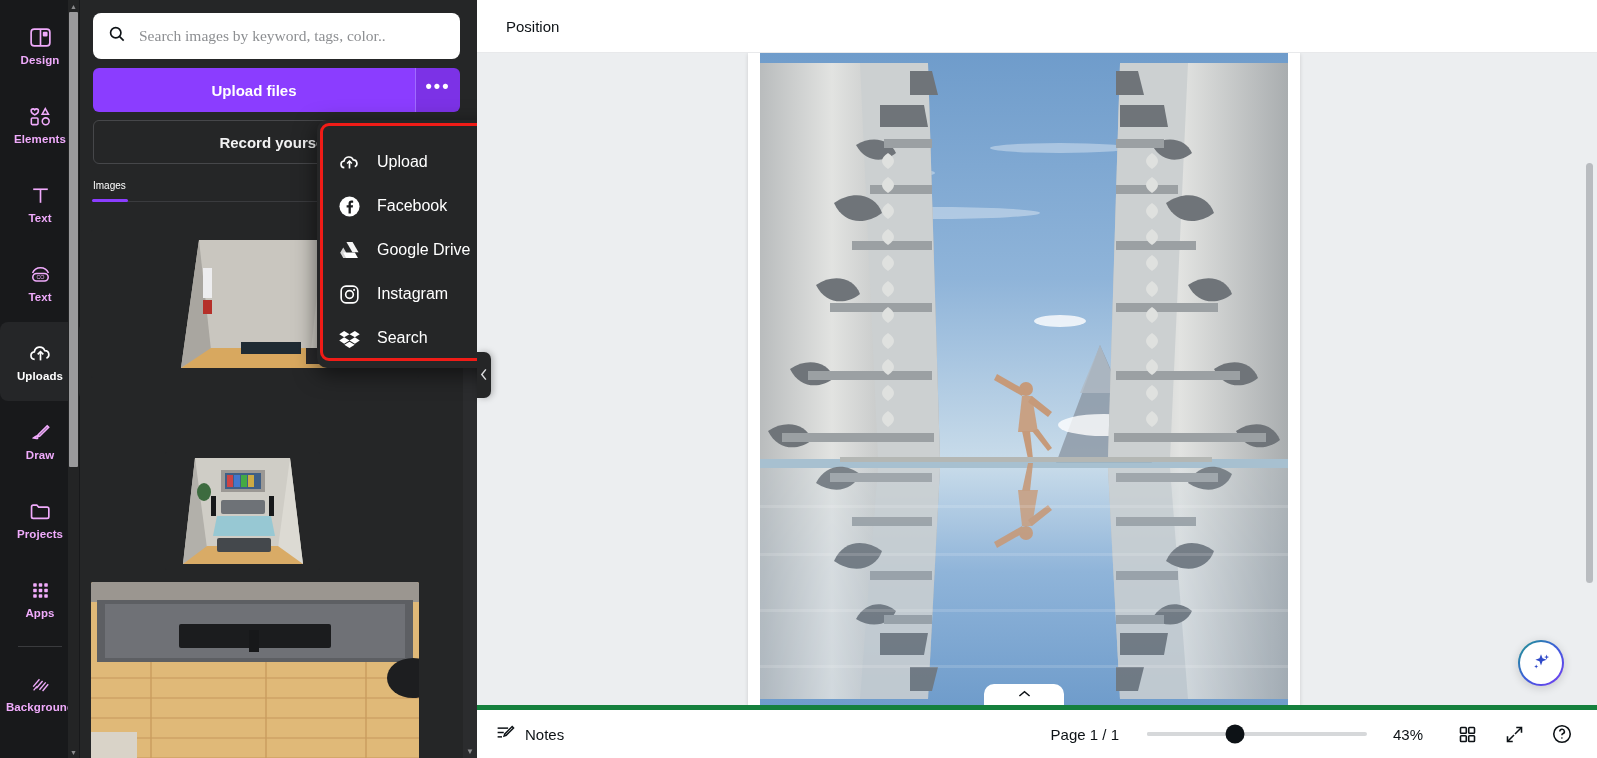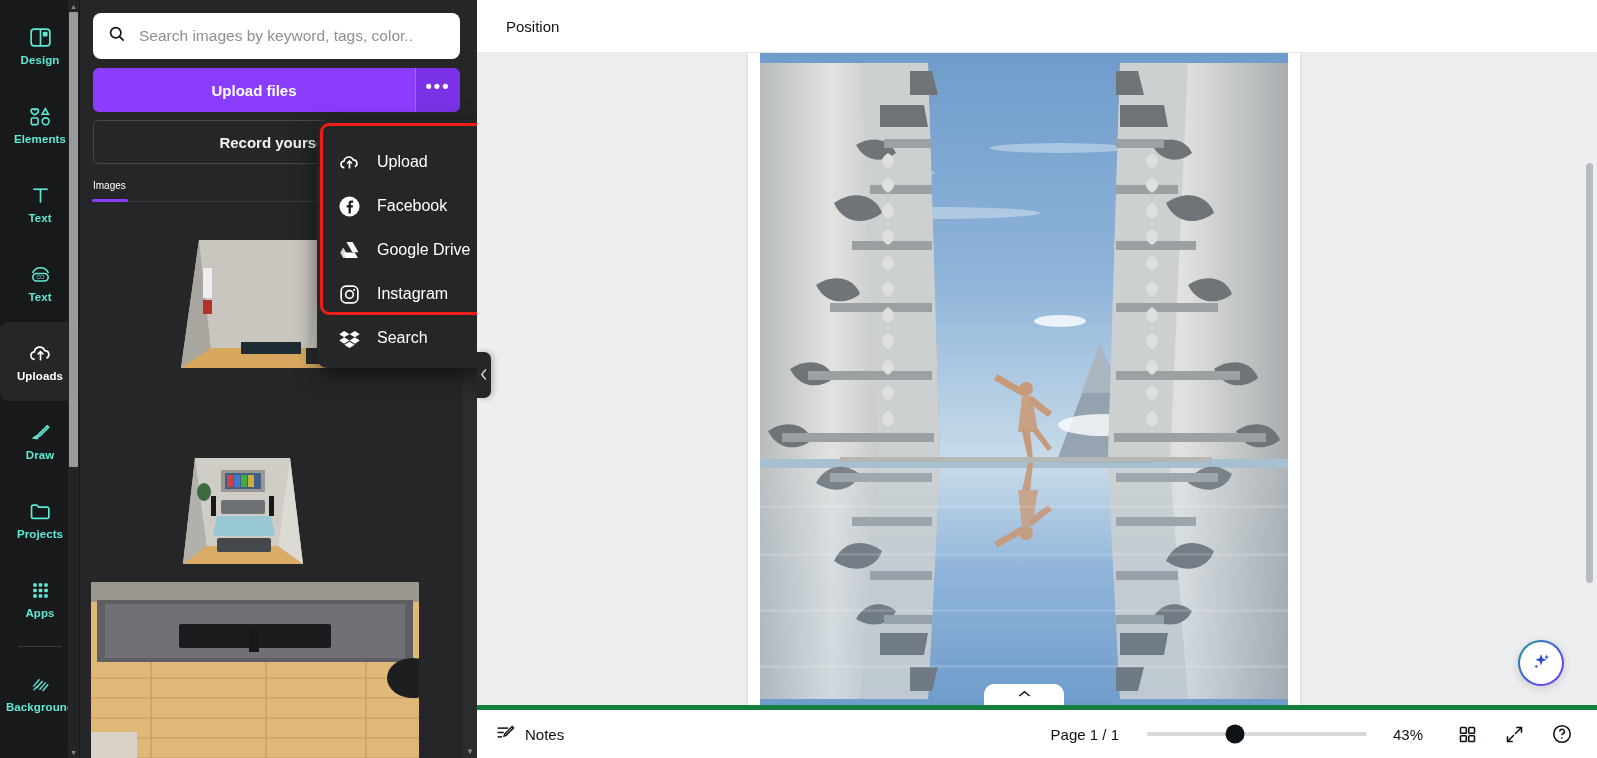--- a/index.html
+++ b/index.html
@@ -18,21 +18,21 @@
     flex: 0 0 80px;
     position: relative;
     overflow: hidden;
   }
   .rail-inner { padding-top: 6px; }
   .rail-item {
     width: 80px; height: 79px;
     display: flex; flex-direction: column;
     align-items: center; justify-content: center;
     gap: 4px; cursor: pointer;
-    color: #5eead4;
+    color: #f0abfc;
   }
   .rail-item.active { background: #252628; border-radius: 8px; color: #ffffff; }
   .rail-item .lbl { font-size: 11.5px; font-weight: 700; letter-spacing: .1px; }
   .rail-item svg { display: block; }
   .rail-sep { width: 44px; height: 1px; background: #3a3b3e; margin: 8px auto 6px auto; }
 
   .rail-scrollbar {
     position: absolute; top: 0; right: 1px; width: 11px; height: 758px;
     background: #232425;
   }
@@ -55,21 +55,21 @@
     position: relative; overflow: hidden;
   }
   .panel-search {
     margin: 13px 17px 0 13px;
     height: 46px; background: #ffffff; border-radius: 8px;
     display: flex; align-items: center; padding: 0 14px; gap: 12px;
   }
   .panel-search svg { flex: 0 0 auto; }
   .panel-search input {
     border: 0; outline: 0; flex: 1 1 auto; background: transparent;
-    font-family: Liberation Sans, sans-serif; font-size: 15.5px; color: #0d1216;
+    font-family: Liberation Serif, serif; font-size: 15.5px; color: #0d1216;
   }
   .panel-search input::placeholder { color: #8d8f92; }
 
   .upload-row {
     margin: 9px 17px 0 13px; height: 44px;
     display: flex; border-radius: 6px; overflow: hidden;
   }
   .upload-btn {
     flex: 1 1 auto; background: #8b3dff; color: #fff;
     display: flex; align-items: center; justify-content: center;
@@ -121,21 +121,21 @@
     position: absolute; left: 0; width: 14px; height: 14px;
     display: flex; align-items: center; justify-content: center;
     color: #8f9092; font-size: 8px;
   }
   .panel-scrollbar .p-arrow.up { top: 0; }
   .panel-scrollbar .p-arrow.down { bottom: 0; }
 
   
   .dropdown {
     position: absolute; left: 240px; top: 123px;
-    width: 206px; height: 192px;
+    width: 206px; height: 238px;
     background: #252627;
     border: 3px solid #f01c17;
     border-radius: 9px;
     z-index: 40;
     padding: 14px 0 10px 0;
   }
   .dd-shadow {
     position: absolute; left: 237px; top: 120px;
     width: 222px; height: 248px;
     border-radius: 10px; background: #252627;

